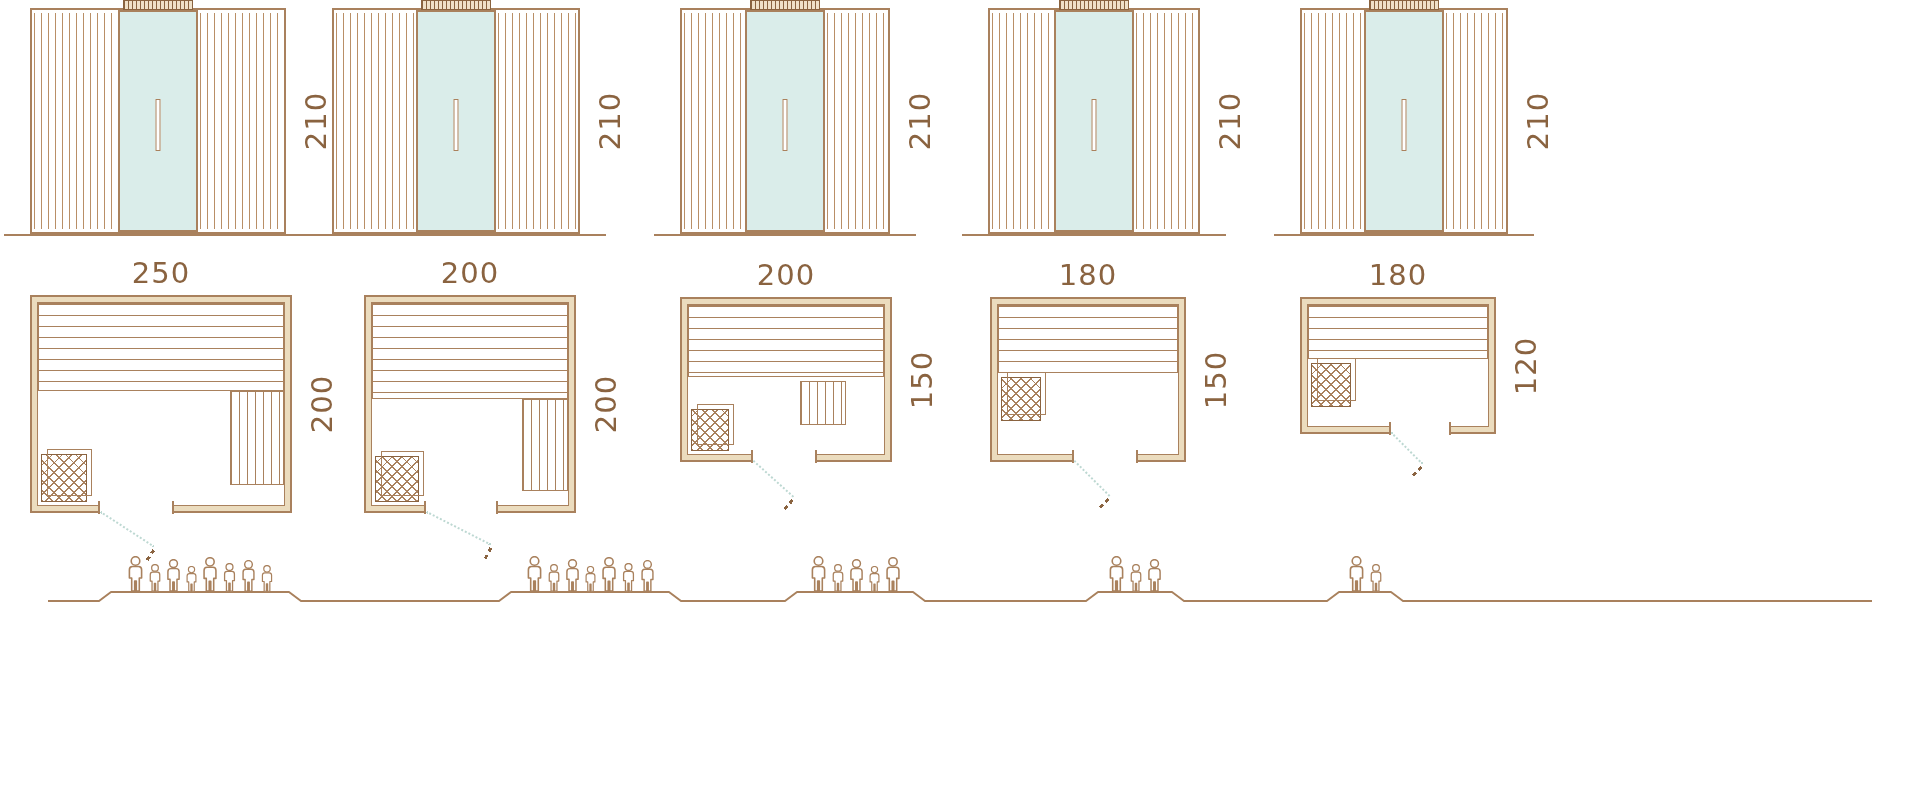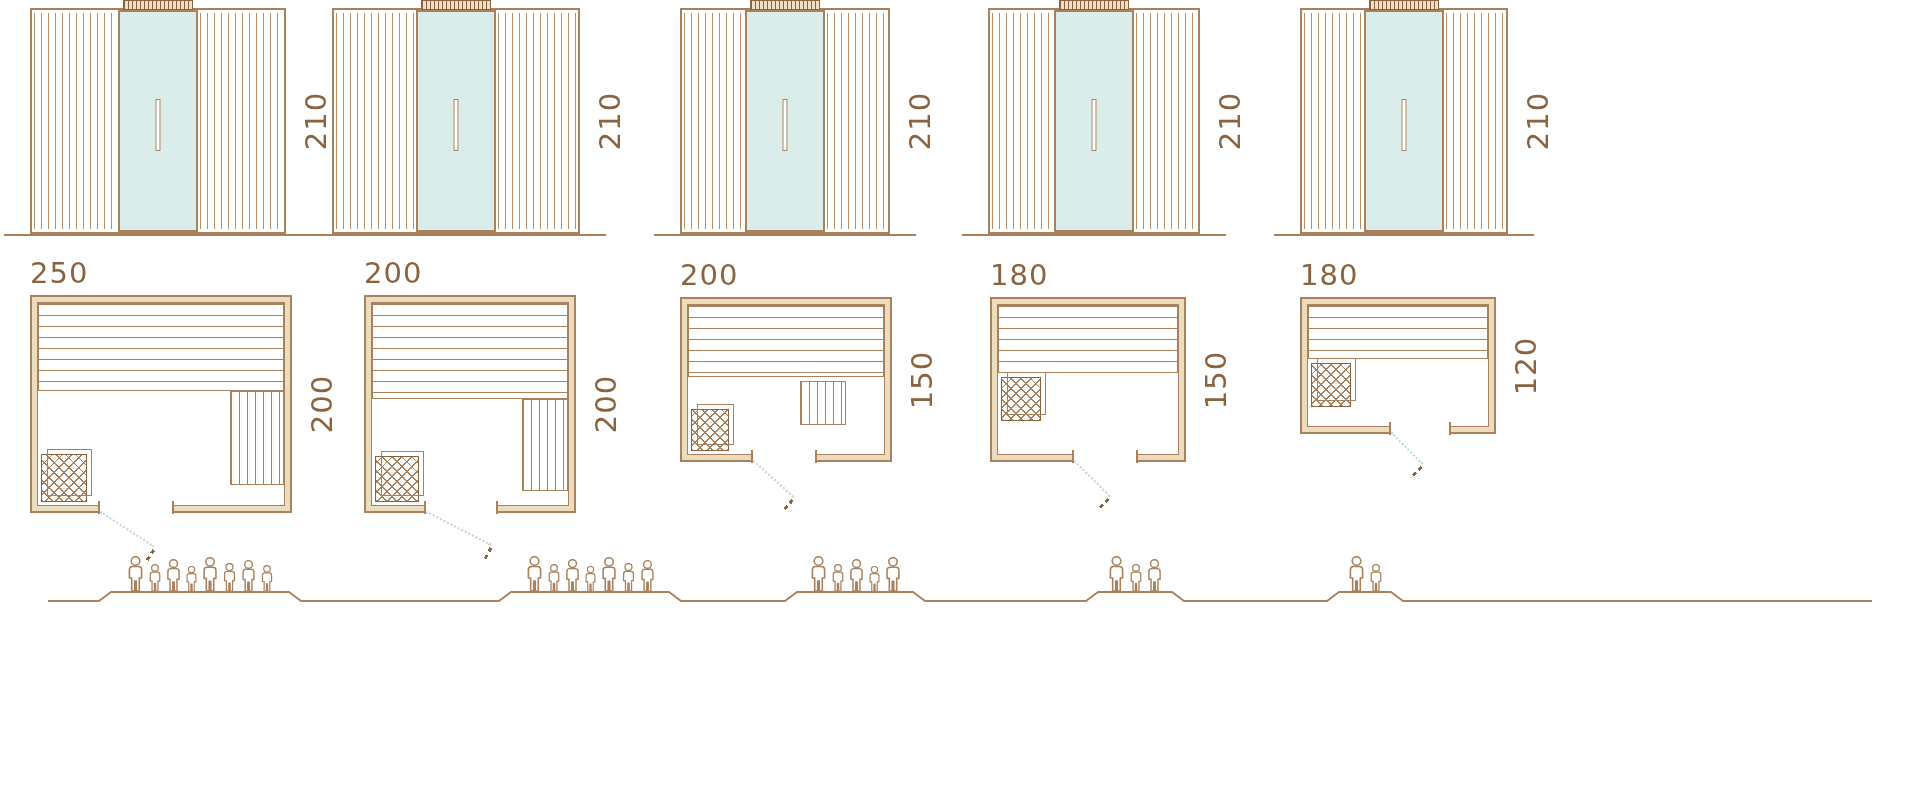--- a/index.html
+++ b/index.html
@@ -3,21 +3,21 @@
 <meta charset="utf-8">
 <style>
   *{margin:0;padding:0;box-sizing:border-box}
   html,body{background:#fff}
   body{font-family:"DejaVu Sans","Liberation Sans",sans-serif}
   .canvas{position:relative;width:1920px;height:789px;background:#fff;overflow:hidden;color:#8a6340}
   figure{position:absolute}
 
   
   .dim{font-size:29px;color:#8a6340;letter-spacing:1px;white-space:nowrap}
-  .dim-width{position:absolute;top:-38px;left:0;right:0;height:32px;line-height:32px;}
+  .dim-width{position:absolute;top:-38px;left:0;right:0;height:32px;line-height:32px;text-align:center}
   .dim-rot{position:absolute;right:-70px;top:calc(50% - 16px);width:80px;height:32px;line-height:32px;text-align:center;transform:rotate(-90deg)}
 
   
   .elevation{top:8px;height:226px}
   .cab{position:absolute;inset:0;border:2px solid #a9815d;background:#fff;display:flex}
   .cap{position:absolute;top:-10px;left:50%;transform:translateX(-50%);width:70px;height:10px;
        border:1.5px solid #8a6340;
        background:repeating-linear-gradient(to right,#8a6340 0 1.2px,#f0e0c8 1.2px 4px)}
   .slats{flex:1;margin:3px 2px;background:repeating-linear-gradient(to right,#b98f67 0 1px,transparent 1px 7px)}
   .door{width:80px;position:relative;border:2px solid #a9815d;background:#daedea}

